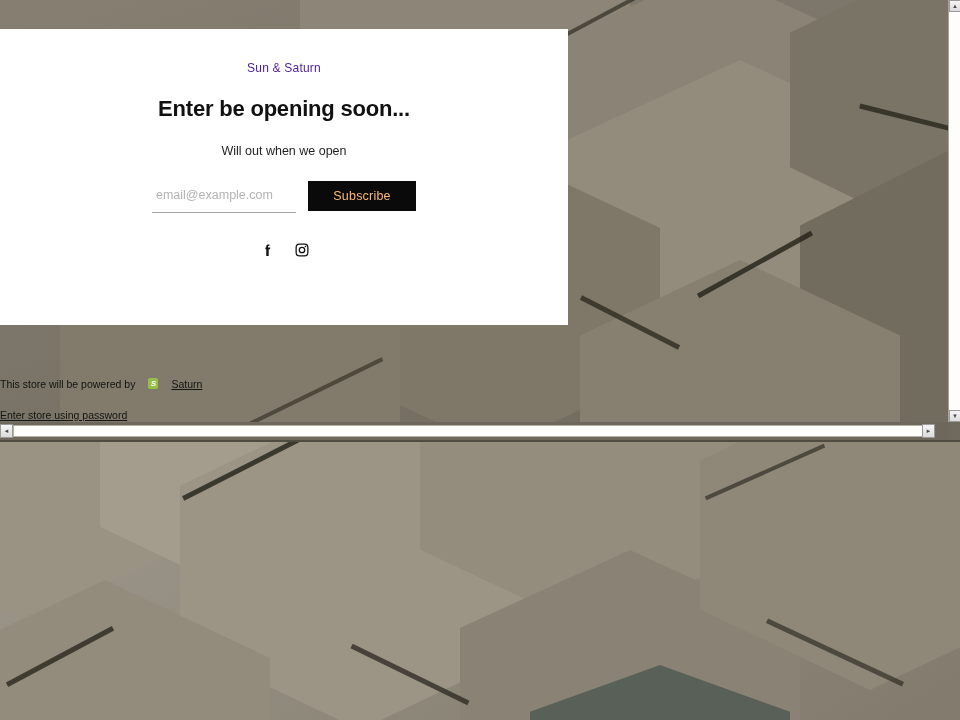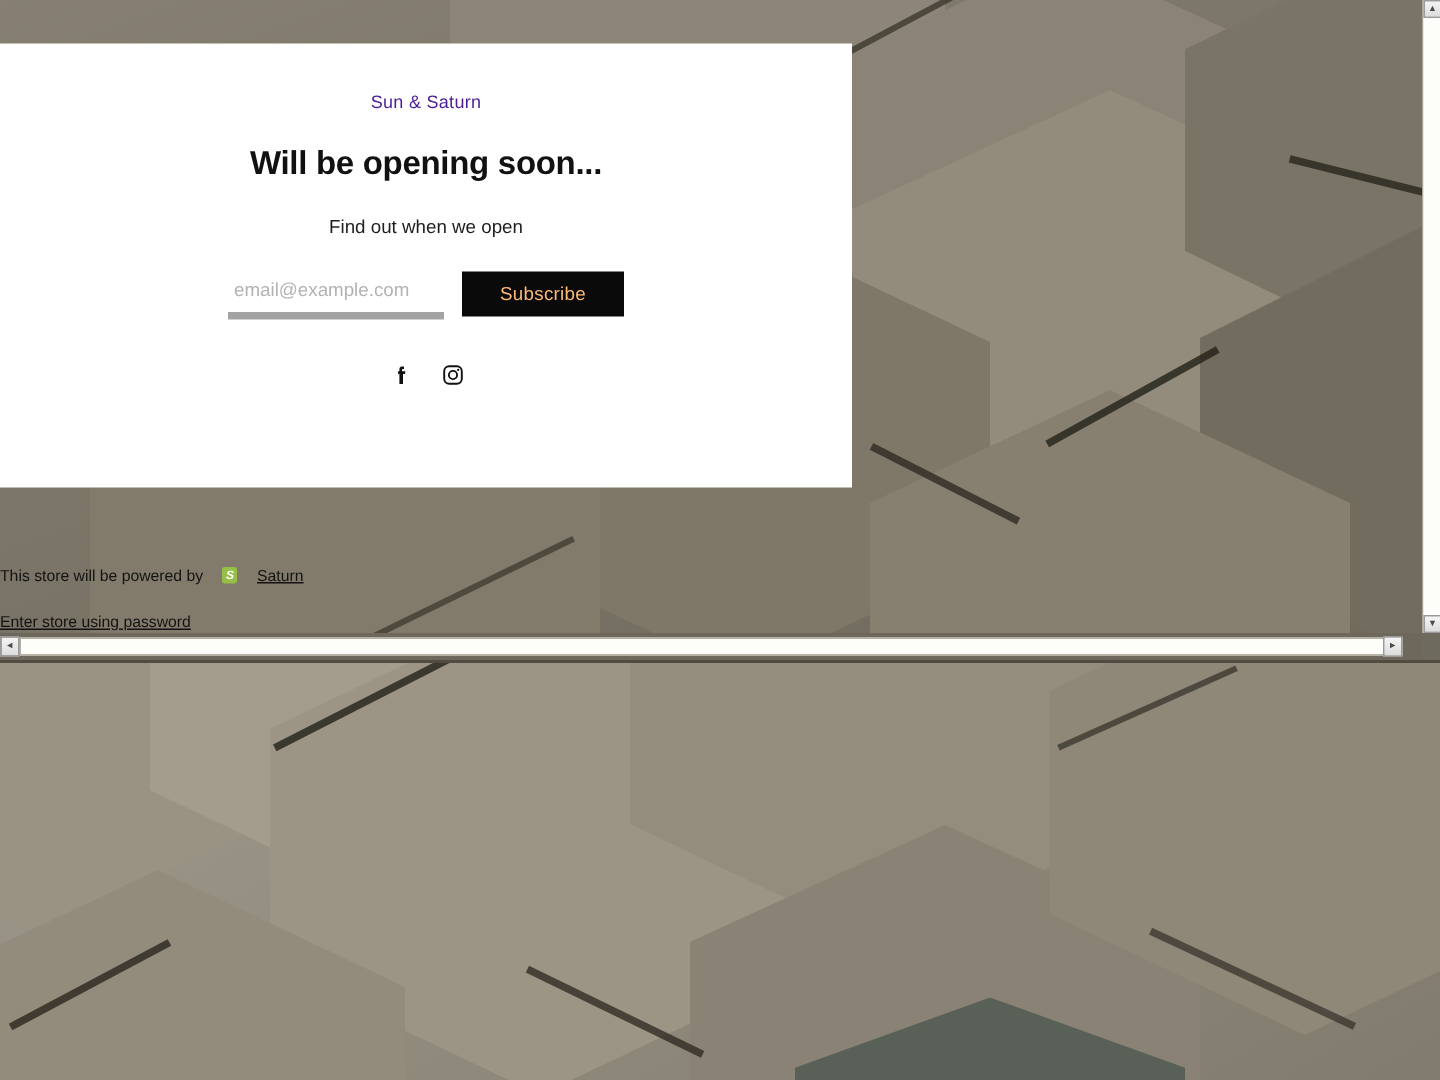--- a/index.html
+++ b/index.html
@@ -96,21 +96,21 @@
     margin-top: 22px;
     display: flex;
     justify-content: center;
     align-items: stretch;
     gap: 12px;
   }
   #email-input {
     width: 144px;
     height: 32px;
     border: none;
-    border-bottom: 5px solid #a3a3a3;
+    border-bottom: 1px solid #a3a3a3;
     background: transparent;
     font-family: "Liberation Sans", sans-serif;
     font-size: 12.5px;
     color: #222;
     outline: none;
     padding: 0 4px 4px 4px;
     text-align: left;
   }
   #email-input::placeholder { color: #b3b3b3; }
 
@@ -251,24 +251,24 @@
     <div class="seam" style="left:690px;top:262px;width:130px;height:5px;transform:rotate(-29deg);opacity:.8;"></div>
     <div class="seam" style="left:575px;top:320px;width:110px;height:5px;transform:rotate(27deg);opacity:.7;"></div>
     <div class="seam" style="left:858px;top:118px;width:120px;height:5px;transform:rotate(14deg);opacity:.75;"></div>
     <div class="seam" style="left:240px;top:390px;width:150px;height:4px;transform:rotate(-26deg);opacity:.55;"></div>
   </div>
 
   <div id="card">
 
     <div class="shop-name">Sun &amp; Saturn</div>
 
-    <h1 class="headline">Will be opening soon...</h1>
-
-
-    <div class="find-out">Find out when we open</div>
+    <h1 class="headline">Enter be opening soon...</h1>
+
+
+    <div class="find-out">Will out when we open</div>
 
     <form id="subscribe-form">
       <input id="email-input" type="email" placeholder="email@example.com" style="">
       <button id="subscribe-button" type="submit">Subscribe</button>
     </form>
 
     <div id="social-row">
       <a href="#">
         <span>
           <svg width="16" height="16" viewBox="0 0 24 24" aria-hidden="true">

